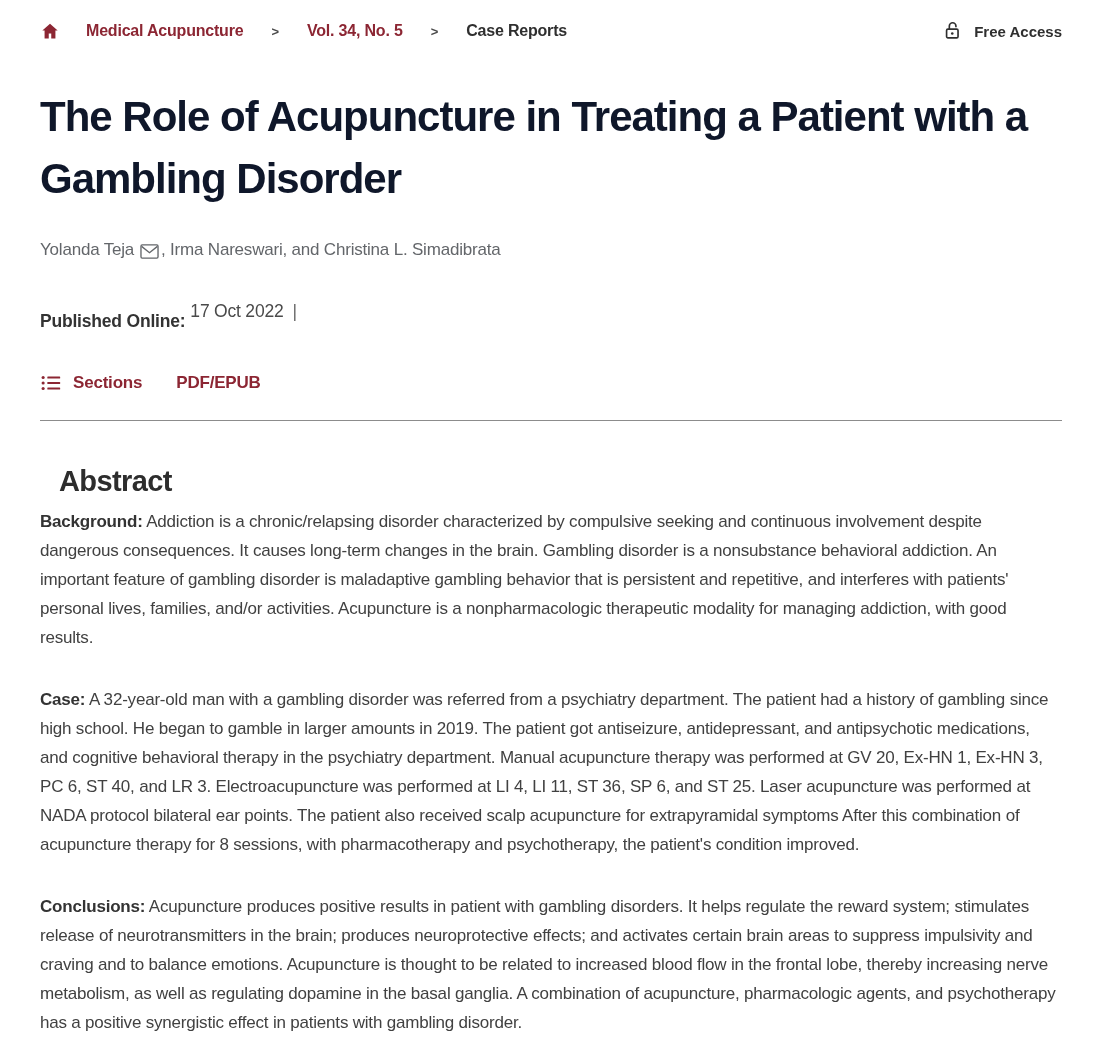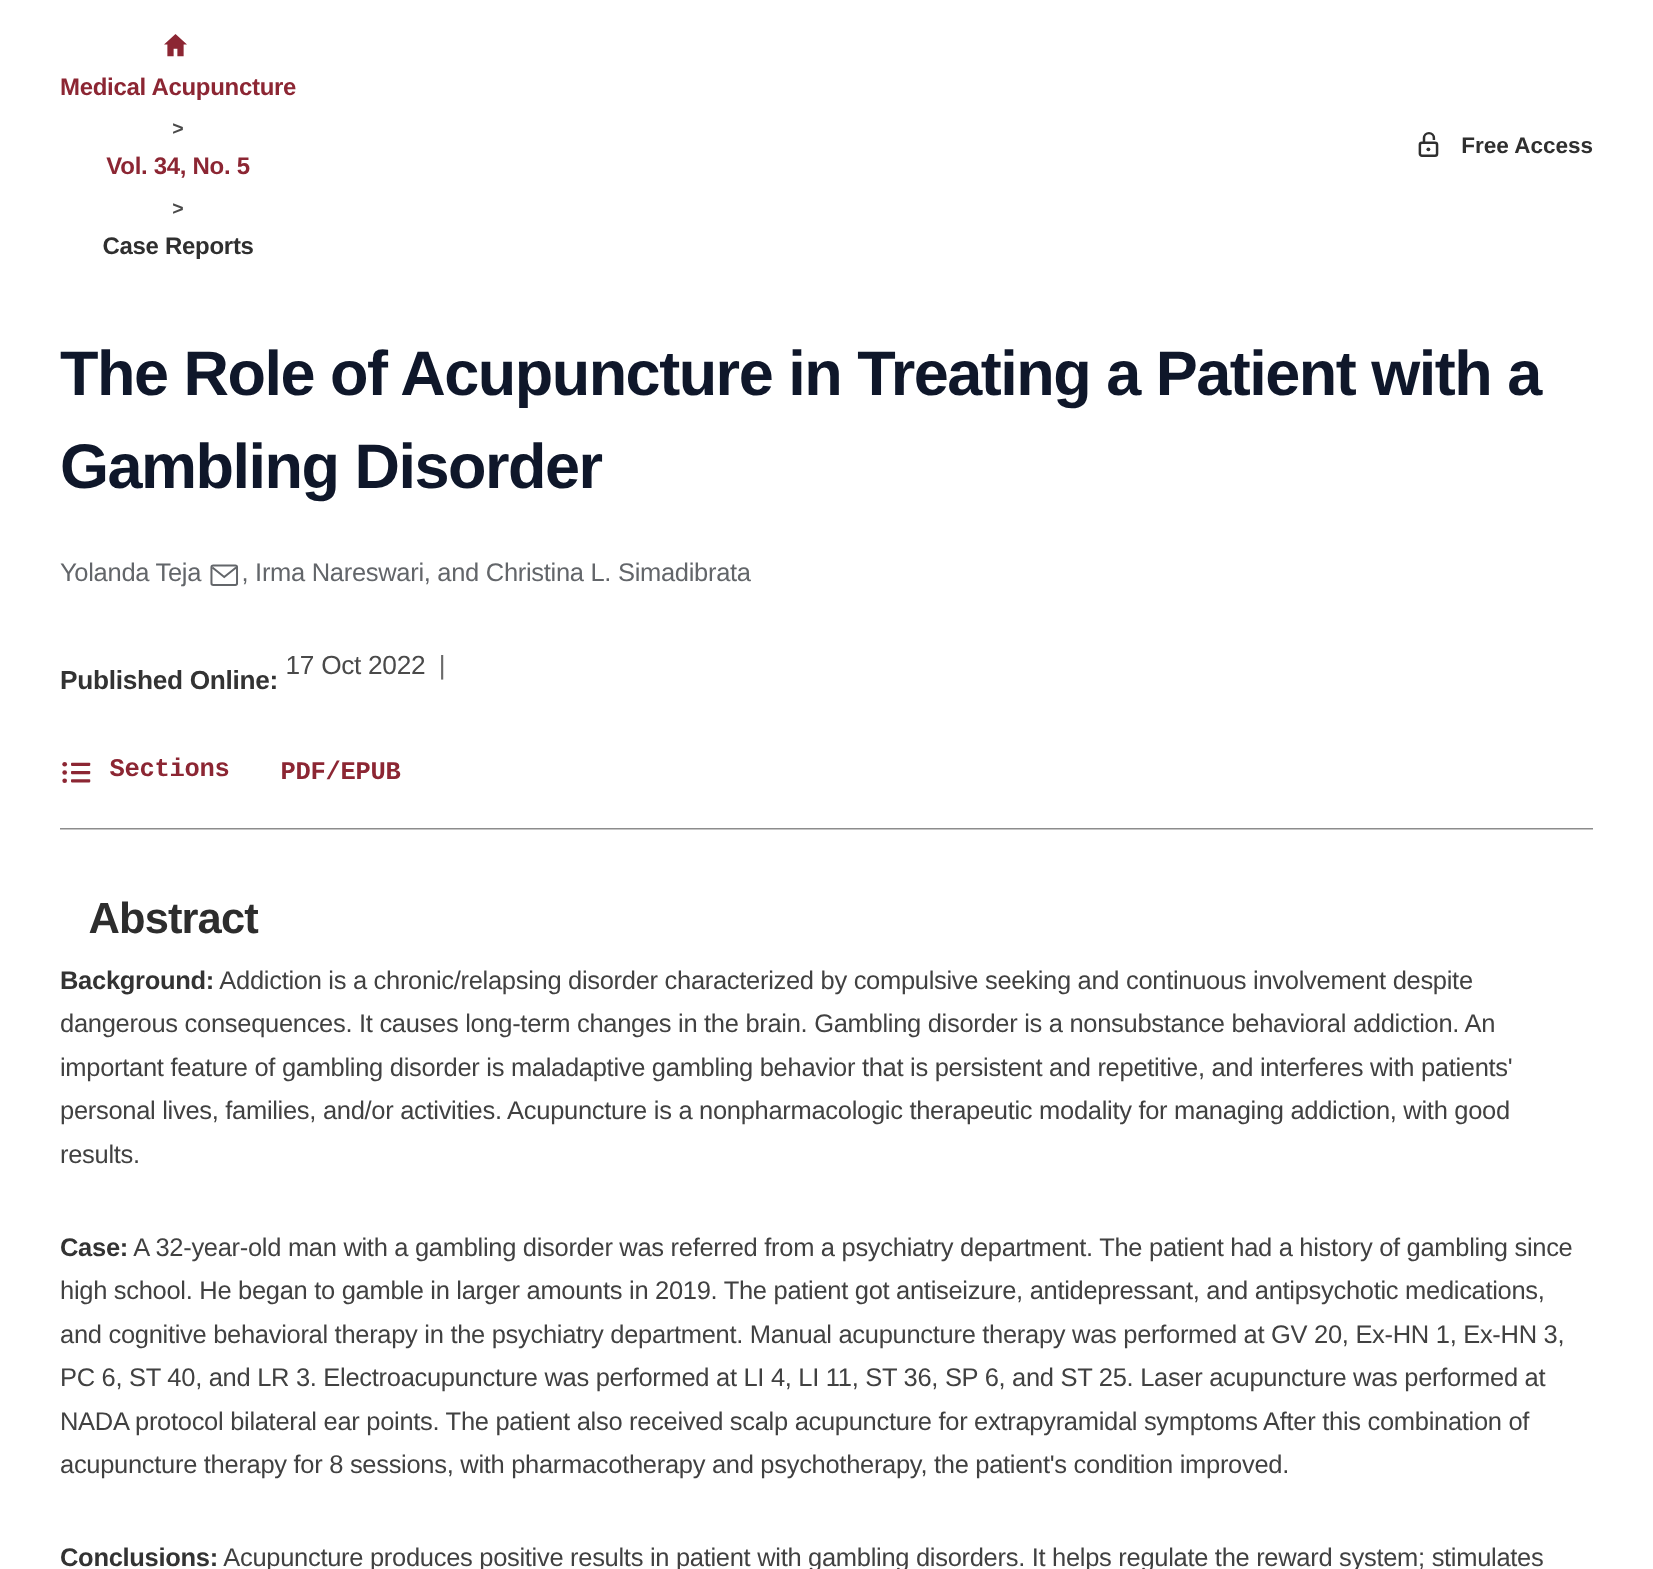--- a/index.html
+++ b/index.html
@@ -13,21 +13,21 @@
   }
   .page { padding: 0 40px; }
 
   
   .topbar {
     margin-top: 20px;
     display: flex;
     justify-content: space-between;
     align-items: center;
   }
-  .crumbs { display: flex; align-items: center; gap: 10px; flex-direction: column; }
+  .crumbs { display: flex; align-items: center; gap: 22px; }
   .crumb-link {
     font-size: 16px; font-weight: bold; color: #8C2633;
     text-decoration: none; letter-spacing: -0.2px; cursor: pointer;
   }
   .crumb-current { font-size: 16px; font-weight: bold; color: #2F2F2F; letter-spacing: -0.2px; }
   .crumb-sep { font-size: 13px; font-weight: bold; color: #4a4a4a; padding: 0 6px; }
   .home-icon { width: 20px; height: 20px; display: inline-block; margin-right: 4px; cursor: pointer; }
   .access { display: flex; align-items: center; gap: 10px; text-align: center; }
   .access-label { font-size: 15px; font-weight: bold; color: #2F2F2F; }
   .lock-icon { width: 22px; height: 22px; display: inline-block; }
@@ -62,23 +62,23 @@
 
   
   .toolbar {
     margin-top: 40px;
     display: flex;
     justify-content: space-between;
     align-items: center;
   }
   .tb-group { display: flex; align-items: center; gap: 34px; }
   .tb-item {
-    display: flex; align-items: flex-start; gap: 11px;
+    display: flex; align-items: center; gap: 11px;
     font-size: 17px; font-weight: bold; color: #8C2633;
-    letter-spacing: -0.2px; cursor: pointer; text-decoration: none; font-family: Liberation Mono, monospace;
+    letter-spacing: -0.2px; cursor: pointer; text-decoration: none;
   }
   .tb-icon { width: 22px; height: 22px; display: inline-block; }
   .tb-icon.small { width: 20px; height: 20px; }
 
   hr.rule {
     border: none;
     border-top: 1px solid #8C8C8C;
     margin-top: 26px;
   }
 

